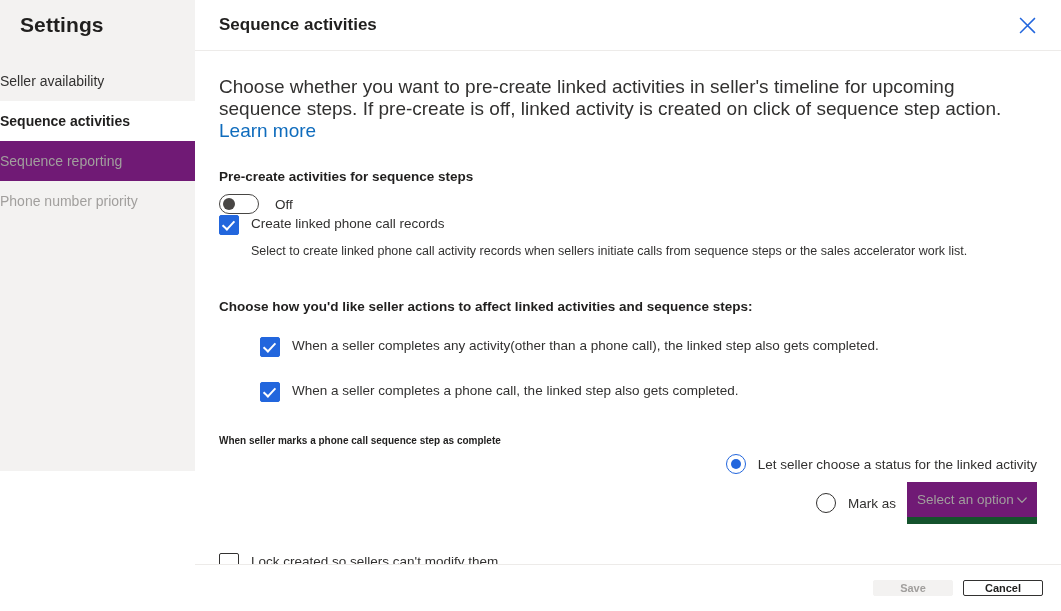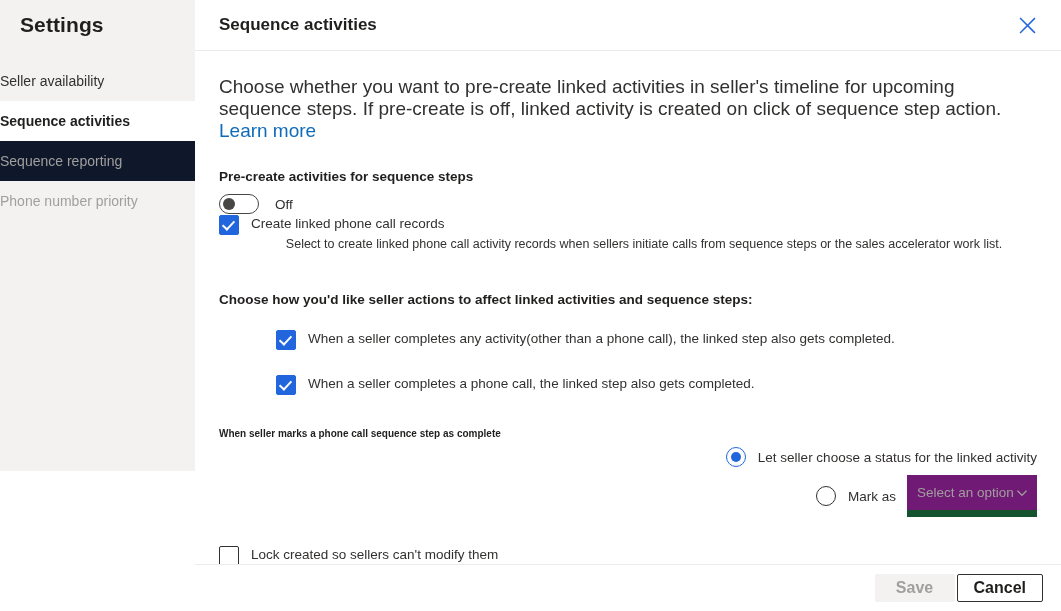--- a/index.html
+++ b/index.html
@@ -54,21 +54,21 @@
   }
   .nav-item.selected {
     background: #ffffff;
     font-weight: 700;
     color: #201f1e;
   }
   .nav-item.muted {
     color: #a19f9d;
   }
   .nav-item.hovered {
-    background: #0f172a;
+    background: #701a75;
   }
 
   
   .main {
     flex: 1;
     height: 611px;
     background: #ffffff;
     position: relative;
     box-sizing: border-box;
   }
@@ -197,33 +197,33 @@
   .cb-text {
     margin-left: 12px;
     font-size: 13.5px;
     line-height: 19px;
     color: #323130;
   }
   .cb-sub {
     font-size: 12.5px;
     line-height: 18px;
     color: #323130;
+    margin-top: 7px;
     margin-left: 32px;
-    text-align: center;
   }
 
   .heading-2 {
     font-size: 13.5px;
     font-weight: 700;
     color: #201f1e;
     margin-top: 39px;
   }
 
   .cb-row.indent {
-    margin-left: 57px;
+    margin-left: 41px;
     margin-top: 22px;
   }
   .cb-row.indent.second {
     margin-top: 24px;
   }
 
   .heading-3 {
     font-size: 10px;
     font-weight: 700;
     color: #201f1e;
@@ -309,42 +309,42 @@
     height: 47px;
     border-top: 1px solid #edebe9;
     display: flex;
     align-items: center;
     justify-content: flex-end;
     padding-right: 18px;
     box-sizing: border-box;
     background: #ffffff;
   }
   .btn {
-    height: 28px;
+    height: 16px;
     min-width: 80px;
-    font-size: 16px;
+    font-size: 11px;
     font-family: "Liberation Sans", sans-serif;
     border-radius: 2px;
     box-sizing: border-box;
     padding: 0 16px;
     cursor: pointer;
   }
   .btn-disabled {
     background: #f3f2f1;
     border: 1px solid #f3f2f1;
     color: #a19f9d;
     cursor: default;
     font-weight: 600;
   }
   .btn-secondary {
     background: #ffffff;
     border: 1px solid #323130;
     color: #201f1e;
     font-weight: 600;
-    margin-left: 2px;
+    margin-left: 10px;
   }
 </style>
 </head>
 <body>
 
 <div class="app">
 
   <aside class="sidebar">
     <div class="sidebar-title">Settings</div>
     <nav class="nav">

